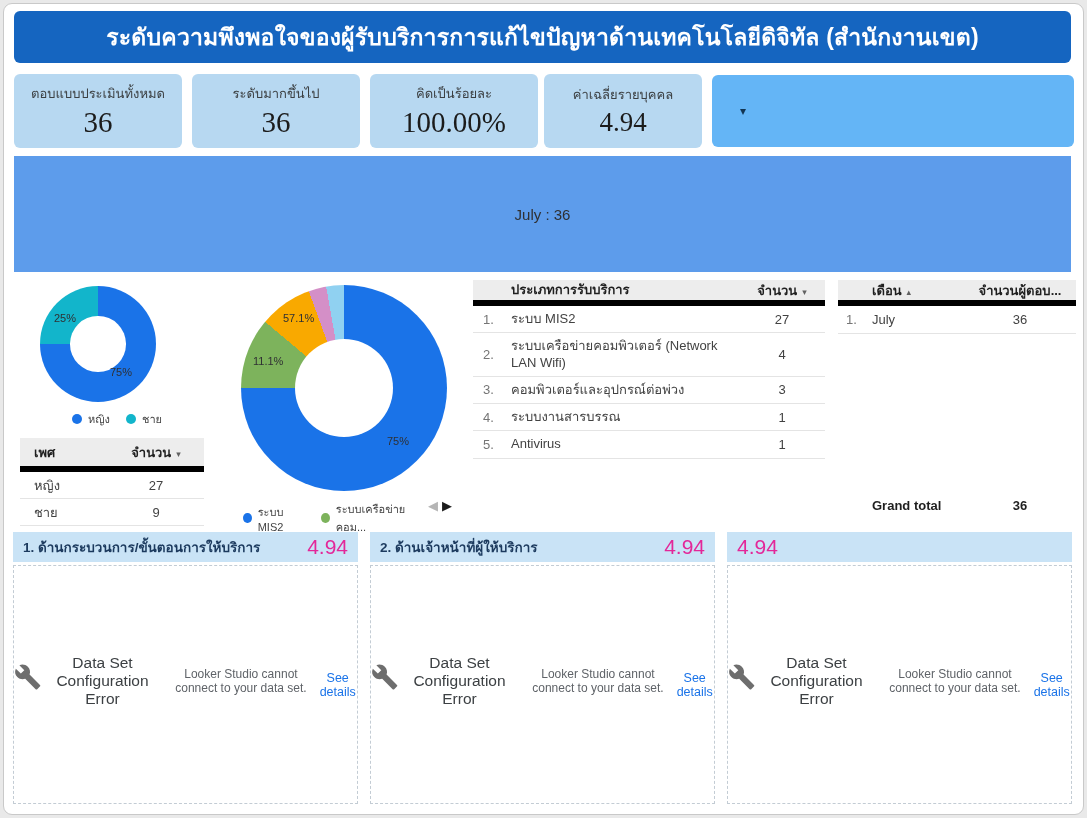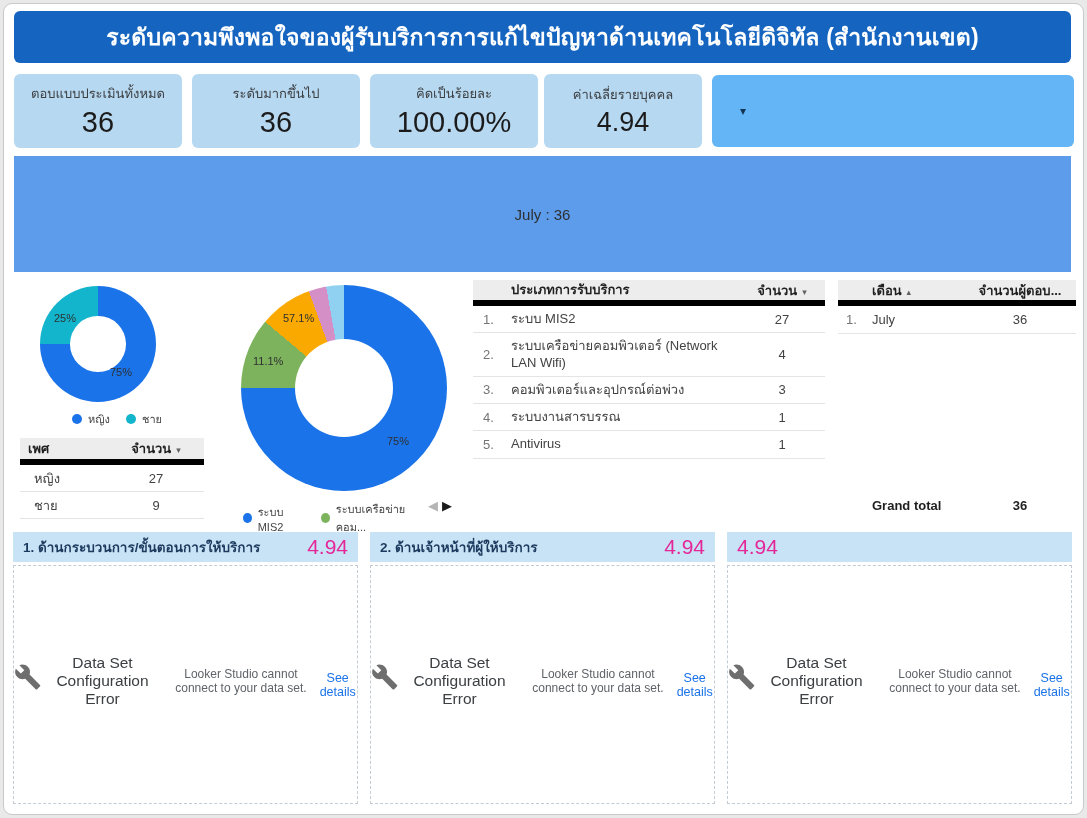--- a/index.html
+++ b/index.html
@@ -9,21 +9,21 @@
 
   .abs { position:absolute; }
 
   
   .title-bar { left:10px; top:7px; width:1057px; height:52px; background:#1565c0; border-radius:6px;
     display:flex; align-items:center; justify-content:center; }
   .title-bar span { color:#ffffff; font-size:23px; font-weight:bold; letter-spacing:.2px; }
 
   
   .kpi { top:70px; height:74px; background:#b7d8f1; border-radius:6px; display:flex; flex-direction:column;
-    align-items:center; justify-content:center; gap:2px; }
+    align-items:center; justify-content:center; gap:2px;font-family:Liberation Serif, serif; }
   .kpi .lbl { font-size:13px; color:#3c4043; }
   .kpi .val { font-size:29px; color:#1b1b1b; }
 
   .date-picker { left:708px; top:71px; width:362px; height:72px; background:#64b5f6; border-radius:6px;
     display:flex; align-items:center; padding:0 18px 0 28px; cursor:pointer; }
   .date-picker .txt { font-size:15px; font-weight:bold; color:#14395f; flex:1; }
   .date-picker .caret { font-size:12px; color:#123553; }
 
   
   .banner { left:10px; top:152px; width:1057px; height:116px; background:#5d9ceb;
@@ -47,21 +47,21 @@
 
   
   .tbl { position:absolute; font-size:13px; color:#424242; }
   .tbl .thead { display:flex; align-items:center; background:#ededed; border-bottom:6px solid #000000;
     font-weight:bold; color:#1f1f1f; }
   .tbl .row { display:flex; align-items:center; border-bottom:1px solid #e4e4e4; }
   .tbl .idx { color:#757575; }
   .sort { font-size:9px; color:#616161; margin-left:5px; }
 
   .gender-tbl { left:16px; top:434px; width:184px; }
-  .gender-tbl .thead { height:27px; padding-left:8px; }
+  .gender-tbl .thead { height:34px; padding-left:14px; }
   .gender-tbl .row { height:27px; padding-left:14px; }
   .gender-tbl .c1 { flex:1; }
   .gender-tbl .c2 { width:96px; text-align:center; }
 
   .service-tbl { left:469px; top:276px; width:352px; }
   .service-tbl .thead { height:26px; }
   .service-tbl .idx { width:38px; padding-left:10px; }
   .service-tbl .c1 { flex:1; padding-right:6px; line-height:1.25; }
   .service-tbl .c2 { width:86px; text-align:center; }
   .service-tbl .row { padding:5px 0; min-height:26px; }

